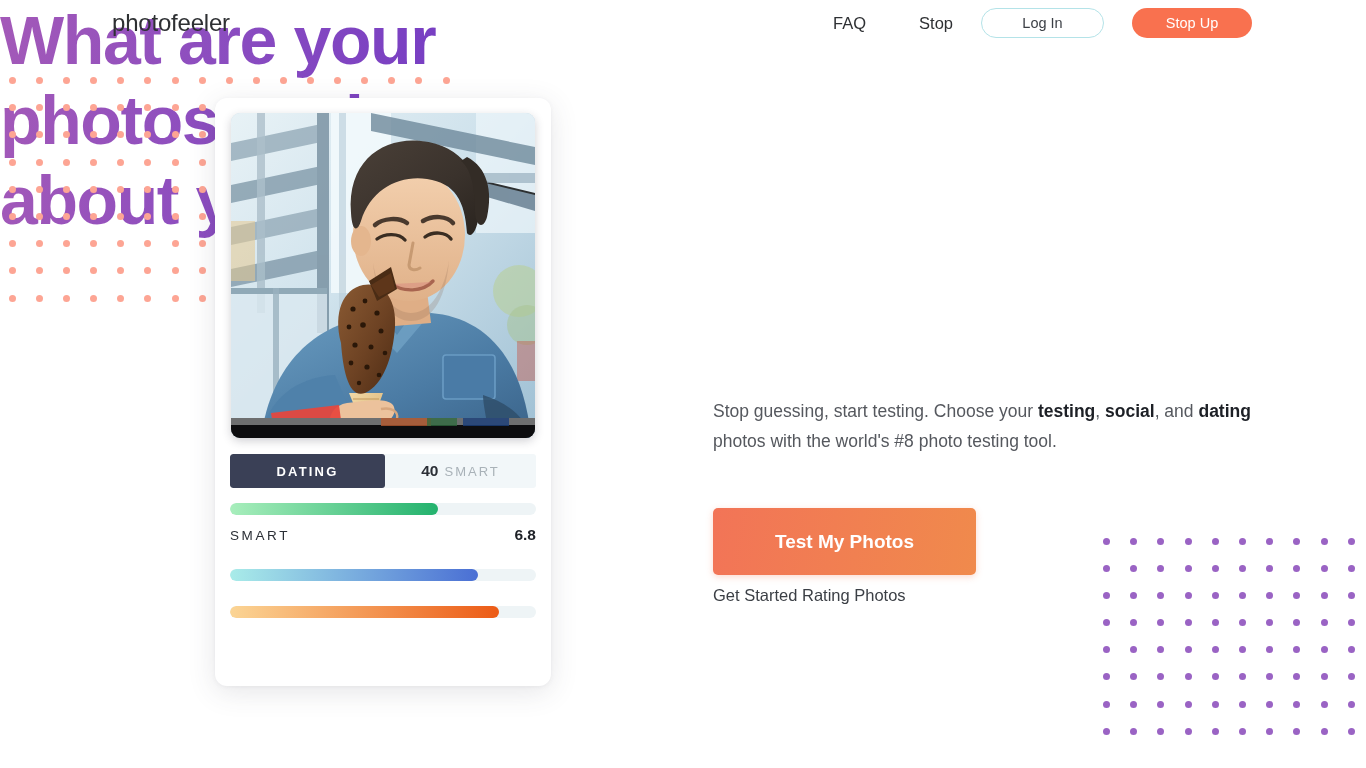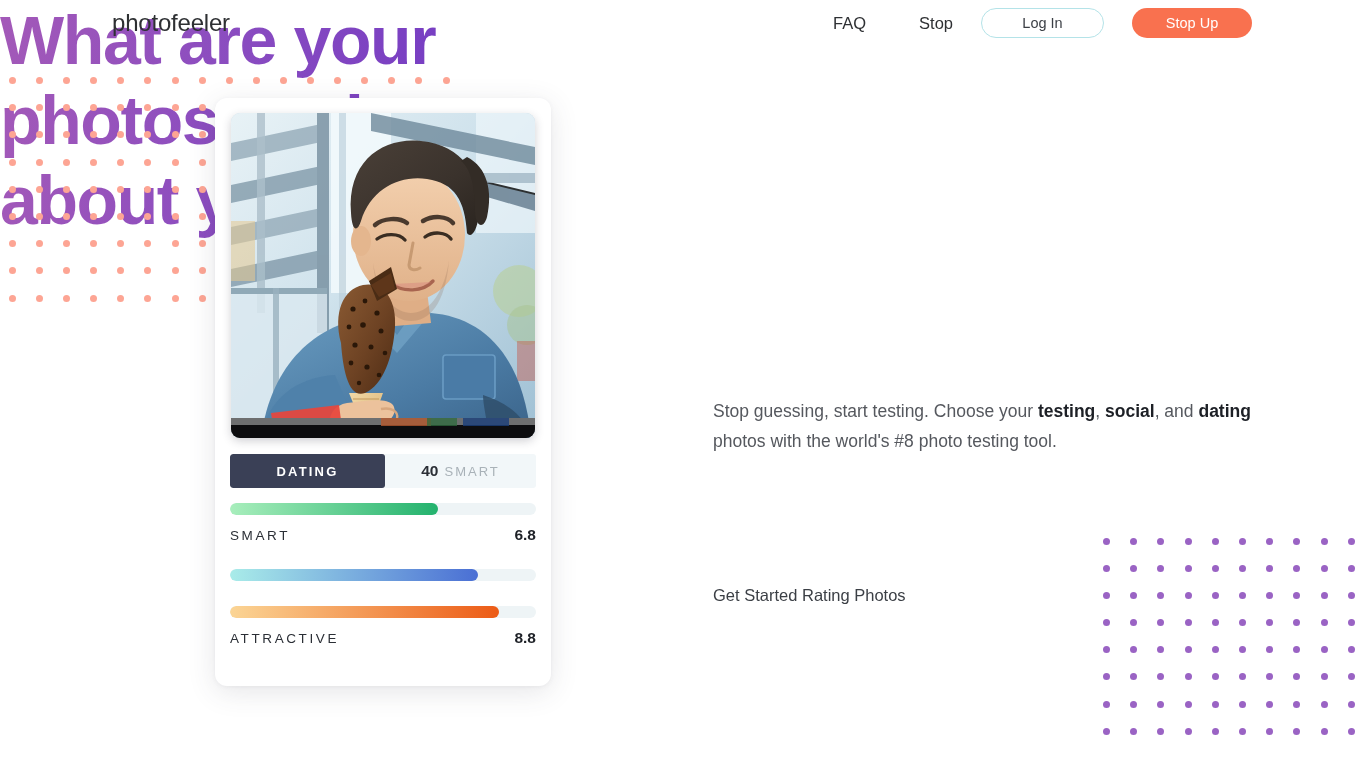--- a/index.html
+++ b/index.html
@@ -465,30 +465,27 @@
       </div>
       <div class="trait">
         <div class="bar-track">
           <div class="bar-fill" id="fill-1" style="width: 81%; background: linear-gradient(90deg, rgb(169, 236, 233) 0%, rgb(74, 111, 212) 100%);"></div>
         </div>
       </div>
       <div class="trait">
         <div class="bar-track">
           <div class="bar-fill" id="fill-2" style="width: 88%; background: linear-gradient(90deg, rgb(251, 213, 149) 0%, rgb(236, 91, 22) 100%);"></div>
         </div>
-        <div class="trait-row">
-          <span class="trait-name">ATTRACTIVE</span>
-          <span class="trait-score">8.8</span>
-        </div>
       </div>
     </div>
   </div>
 
   <h1 class="headline" style="background-image: linear-gradient(95deg, rgb(163, 89, 184) 0%, rgb(138, 76, 192) 42%, rgb(109, 55, 196) 100%);">What are your photos saying about you?</h1>
   <p class="subhead"><span>Stop guessing, start testing. Choose your </span><b>testing</b><span>, </span><b>social</b><span>, and </span><b>dating</b><span> photos with the world's #8 photo testing tool.</span></p>
+  <button class="cta" style="background: linear-gradient(100deg, rgb(242, 116, 87) 0%, rgb(240, 138, 76) 100%);">Test My Photos</button>
   <a class="cta-sub" href="#">Get Started Rating Photos</a>
 
   <div class="dots" id="dots-right">
       <div class="dot" style="background: rgb(154, 99, 196);"></div>
       <div class="dot" style="background: rgb(154, 99, 196);"></div>
       <div class="dot" style="background: rgb(154, 99, 196);"></div>
       <div class="dot" style="background: rgb(154, 99, 196);"></div>
       <div class="dot" style="background: rgb(154, 99, 196);"></div>
       <div class="dot" style="background: rgb(154, 99, 196);"></div>
       <div class="dot" style="background: rgb(154, 99, 196);"></div>

